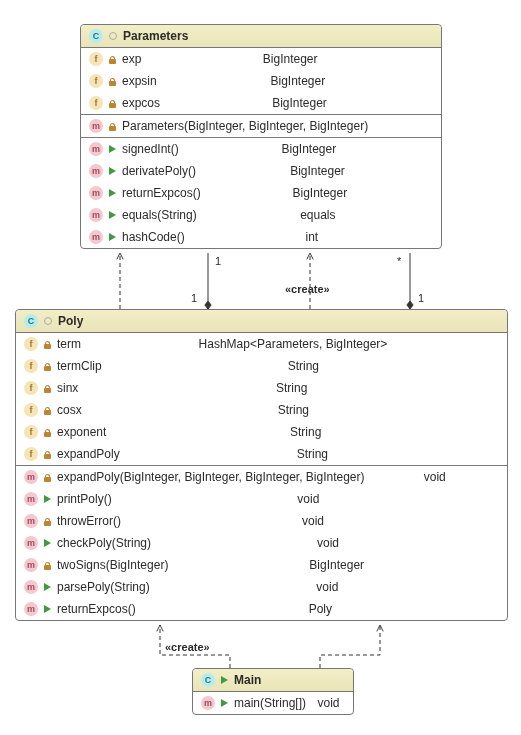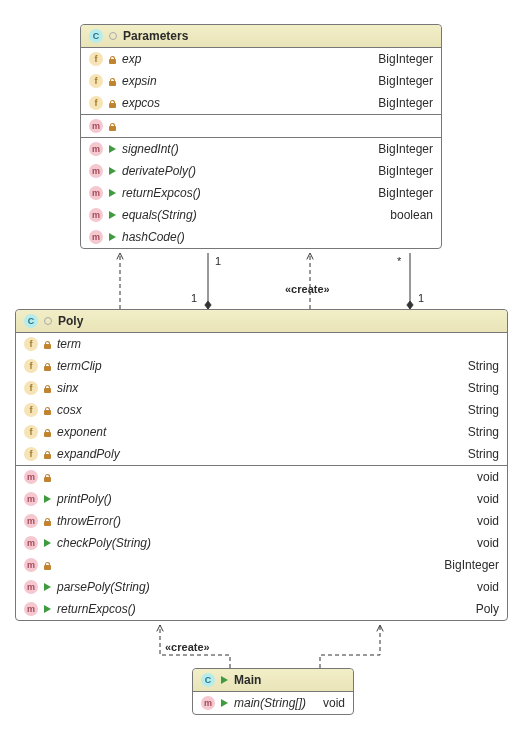--- a/index.html
+++ b/index.html
@@ -38,25 +38,24 @@
   }
   .row {
     display: flex;
     align-items: center;
     padding: 2px 8px;
     gap: 6px;
     min-height: 18px;
   }
   .row-name {
     flex: 0 0 auto;
-    font-style: italic;
   }
   .row-type {
     flex: 1 1 auto;
-    text-align: right;
+    text-align: center;
   }
   .icon-circle {
     width: 14px;
     height: 14px;
     border-radius: 50%;
     display: inline-flex;
     align-items: center;
     justify-content: center;
     font-size: 9px;
     font-weight: bold;
@@ -155,20 +154,21 @@
       <span class="icon-circle ic-field">f</span>
       <span class="mod-lock"></span>
       <span class="row-name">expcos</span>
       <span class="row-type">BigInteger</span>
     </div>
   </div>
   <div class="section">
     <div class="row">
       <span class="icon-circle ic-method">m</span>
       <span class="mod-lock"></span>
+      <span class="row-name">Parameters(BigInteger, BigInteger, BigInteger)</span>
     </div>
   </div>
   <div class="section">
     <div class="row">
       <span class="icon-circle ic-method">m</span>
       <span class="mod-run"></span>
       <span class="row-name">signedInt()</span>
       <span class="row-type">BigInteger</span>
     </div>
     <div class="row">
@@ -180,41 +180,43 @@
     <div class="row">
       <span class="icon-circle ic-method">m</span>
       <span class="mod-run"></span>
       <span class="row-name">returnExpcos()</span>
       <span class="row-type">BigInteger</span>
     </div>
     <div class="row">
       <span class="icon-circle ic-method">m</span>
       <span class="mod-run"></span>
       <span class="row-name">equals(String)</span>
-      <span class="row-type">boolean</span>
+      <span class="row-type">equals</span>
     </div>
     <div class="row">
       <span class="icon-circle ic-method">m</span>
       <span class="mod-run"></span>
       <span class="row-name">hashCode()</span>
+      <span class="row-type">int</span>
     </div>
   </div>
 </div>
 
 <div class="uml-class" style="left:15px; top:309px; width:493px;">
   <div class="uml-header">
     <span class="icon-circle ic-class">C</span>
     <span class="mod-open"></span>
     <span>Poly</span>
   </div>
   <div class="section">
     <div class="row">
       <span class="icon-circle ic-field">f</span>
       <span class="mod-lock"></span>
       <span class="row-name">term</span>
+      <span class="row-type">HashMap&lt;Parameters, BigInteger&gt;</span>
     </div>
     <div class="row">
       <span class="icon-circle ic-field">f</span>
       <span class="mod-lock"></span>
       <span class="row-name">termClip</span>
       <span class="row-type">String</span>
     </div>
     <div class="row">
       <span class="icon-circle ic-field">f</span>
       <span class="mod-lock"></span>
@@ -237,20 +239,21 @@
       <span class="icon-circle ic-field">f</span>
       <span class="mod-lock"></span>
       <span class="row-name">expandPoly</span>
       <span class="row-type">String</span>
     </div>
   </div>
   <div class="section">
     <div class="row">
       <span class="icon-circle ic-method">m</span>
       <span class="mod-lock"></span>
+      <span class="row-name">expandPoly(BigInteger, BigInteger, BigInteger, BigInteger)</span>
       <span class="row-type">void</span>
     </div>
     <div class="row">
       <span class="icon-circle ic-method">m</span>
       <span class="mod-run"></span>
       <span class="row-name">printPoly()</span>
       <span class="row-type">void</span>
     </div>
     <div class="row">
       <span class="icon-circle ic-method">m</span>
@@ -260,20 +263,21 @@
     </div>
     <div class="row">
       <span class="icon-circle ic-method">m</span>
       <span class="mod-run"></span>
       <span class="row-name">checkPoly(String)</span>
       <span class="row-type">void</span>
     </div>
     <div class="row">
       <span class="icon-circle ic-method">m</span>
       <span class="mod-lock"></span>
+      <span class="row-name">twoSigns(BigInteger)</span>
       <span class="row-type">BigInteger</span>
     </div>
     <div class="row">
       <span class="icon-circle ic-method">m</span>
       <span class="mod-run"></span>
       <span class="row-name">parsePoly(String)</span>
       <span class="row-type">void</span>
     </div>
     <div class="row">
       <span class="icon-circle ic-method">m</span>

